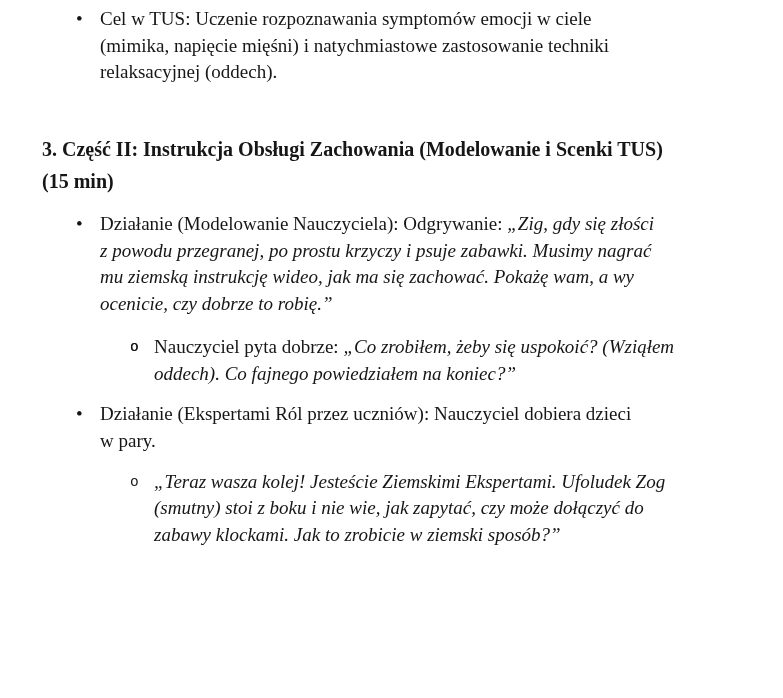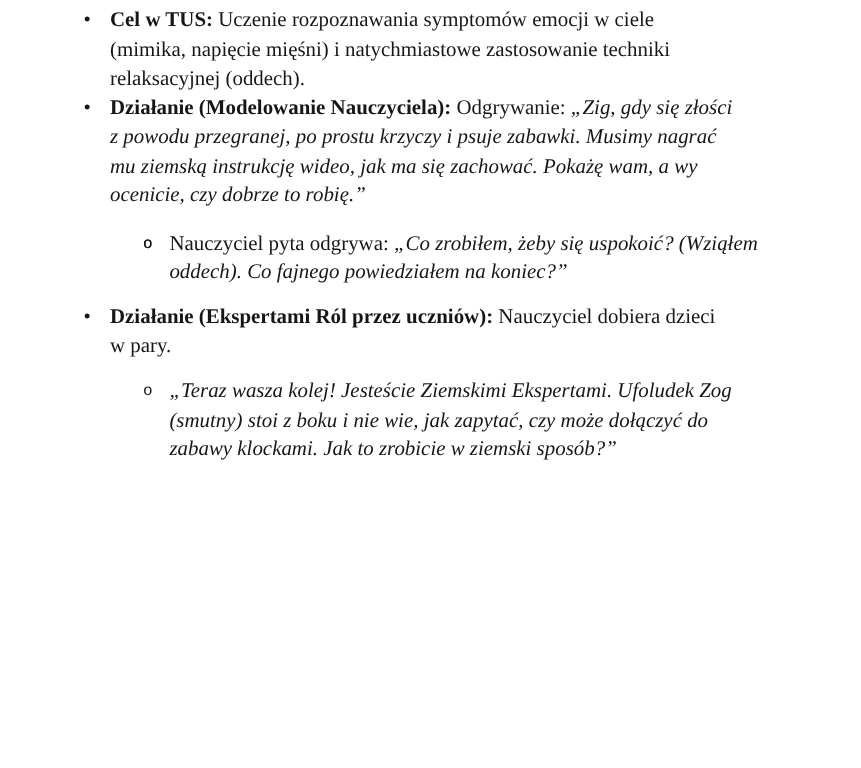--- a/index.html
+++ b/index.html
@@ -33,21 +33,21 @@
     white-space: normal;
     line-height: 26.5px;
   }
   .l1 > .marker { left: -24px; font-size: 19px; }
   .l2 > .marker {
     left: -24px;
     font-family: "Liberation Mono", monospace;
     font-size: 14.5px;
     line-height: 26.5px;
   }
-  .bold { font-weight: bold; }
+  .bold { font-weight: normal; }
   .italic { font-style: italic; }
   .heading {
     margin: 47.5px 0 14px 42px;
     font-weight: bold;
     font-size: 20px;
     line-height: 32px;
     white-space: pre-line;
   }
   .gap14 { margin-bottom: 14px; }
   .gap14h { margin-bottom: 14.5px; }
@@ -55,29 +55,31 @@
 </style>
 </head>
 <body>
 
 <div class="page">
 
   <div class="item l1"><span class="marker">•</span><span class="run bold">Cel w TUS:</span><span class="run"> Uczenie rozpoznawania symptomów emocji w ciele
 (mimika, napięcie mięśni) i natychmiastowe zastosowanie techniki
 relaksacyjnej (oddech).</span></div>
 
+  <div class="heading">3. Część II: Instrukcja Obsługi Zachowania (Modelowanie i Scenki TUS)
+(15 min)</div>
 
   <div class="item l1 gap17"><span class="marker">•</span><span class="run bold">Działanie (Modelowanie Nauczyciela):</span><span class="run"> Odgrywanie: </span><span class="run italic">„Zig, gdy się złości
 z powodu przegranej, po prostu krzyczy i psuje zabawki. Musimy nagrać
 mu ziemską instrukcję wideo, jak ma się zachować. Pokażę wam, a wy
 ocenicie, czy dobrze to robię.”</span></div>
 
   <div class="item l2 gap17"><span class="marker">o</span></div>
 
-  <div class="item l2 gap14"><span class="marker">o</span><span class="run">Nauczyciel pyta odgrywa: </span><span class="run italic">„Co zrobiłem, żeby się uspokoić? (Wziąłem
+  <div class="item l2 gap14"><span class="marker">o</span><span class="run">Nauczyciel pyta dobrze: </span><span class="run italic">„Co zrobiłem, żeby się uspokoić? (Wziąłem
 oddech). Co fajnego powiedziałem na koniec?”</span></div>
 
   <div class="item l1 gap14h"><span class="marker">•</span><span class="run bold">Działanie (Ekspertami Ról przez uczniów):</span><span class="run"> Nauczyciel dobiera dzieci
 w pary.</span></div>
 
   <div class="item l2"><span class="marker">o</span><span class="run italic">„Teraz wasza kolej! Jesteście Ziemskimi Ekspertami. Ufoludek Zog
 (smutny) stoi z boku i nie wie, jak zapytać, czy może dołączyć do
 zabawy klockami. Jak to zrobicie w ziemski sposób?”</span></div>
 
 </div>

